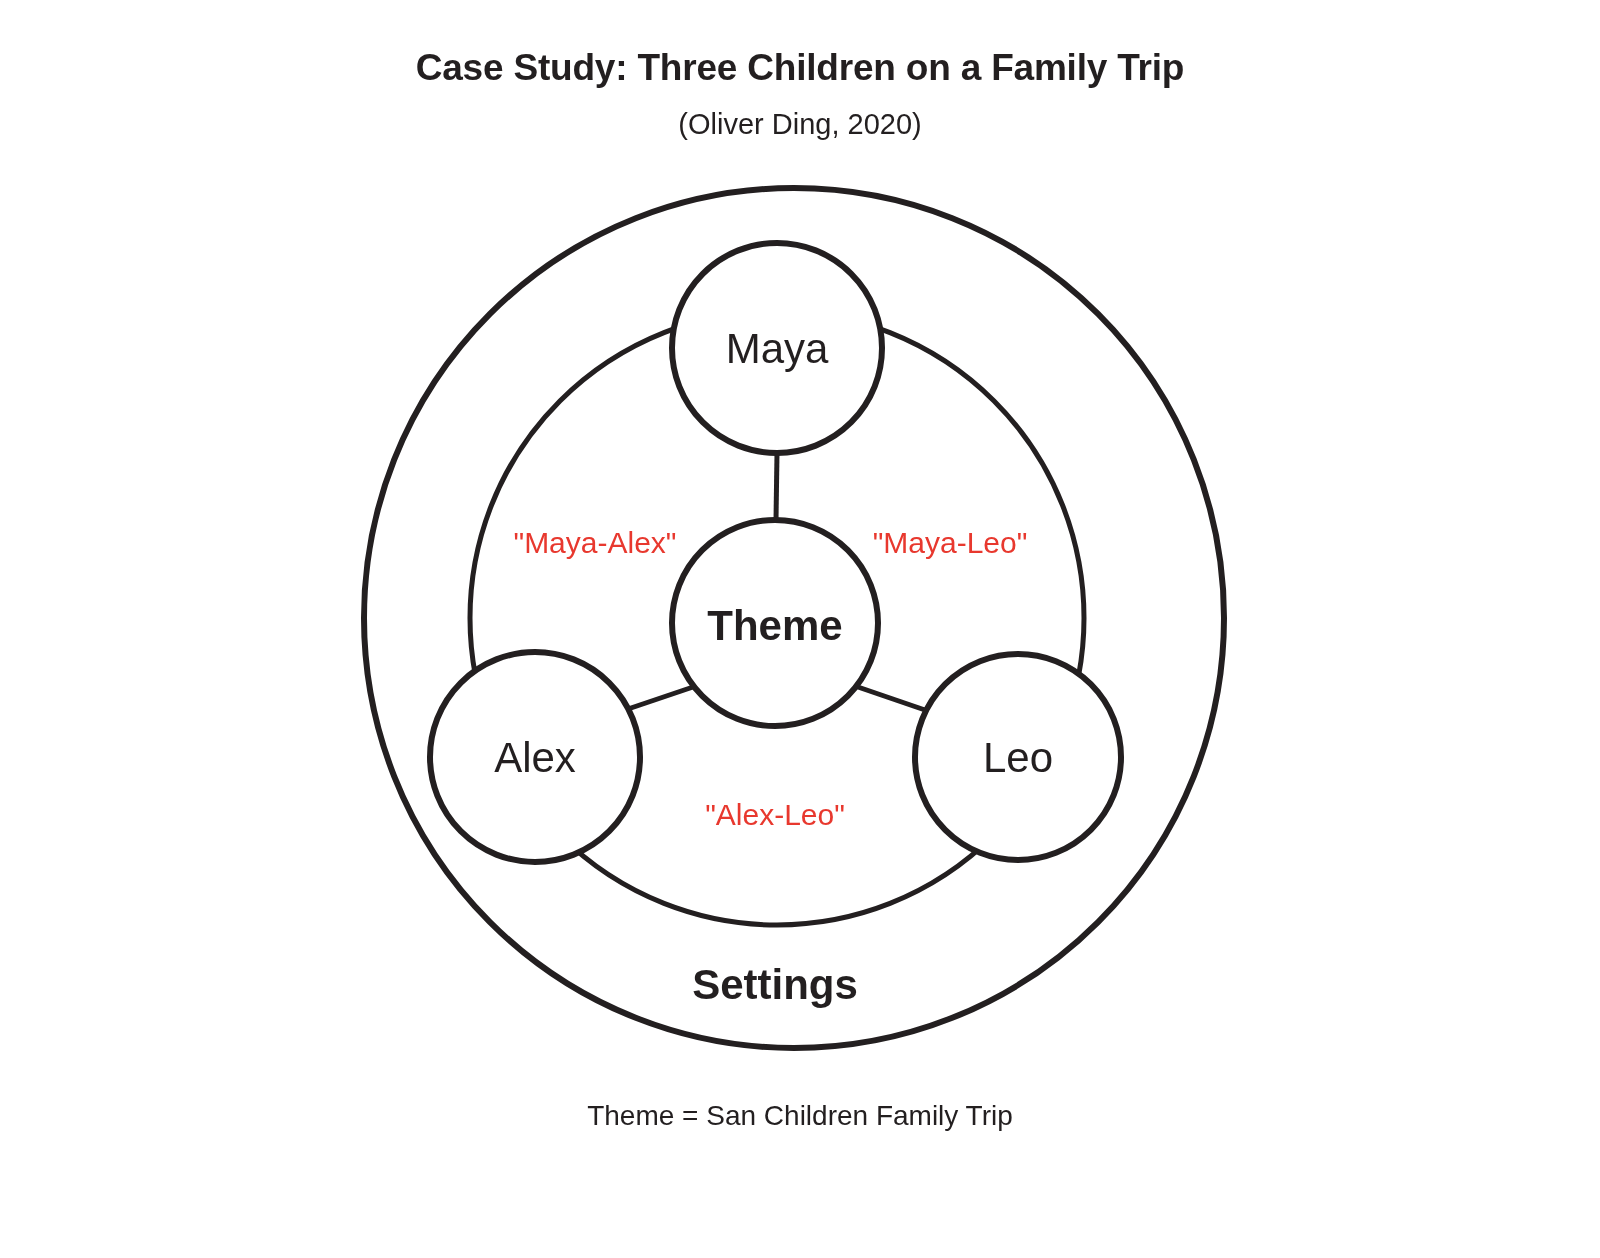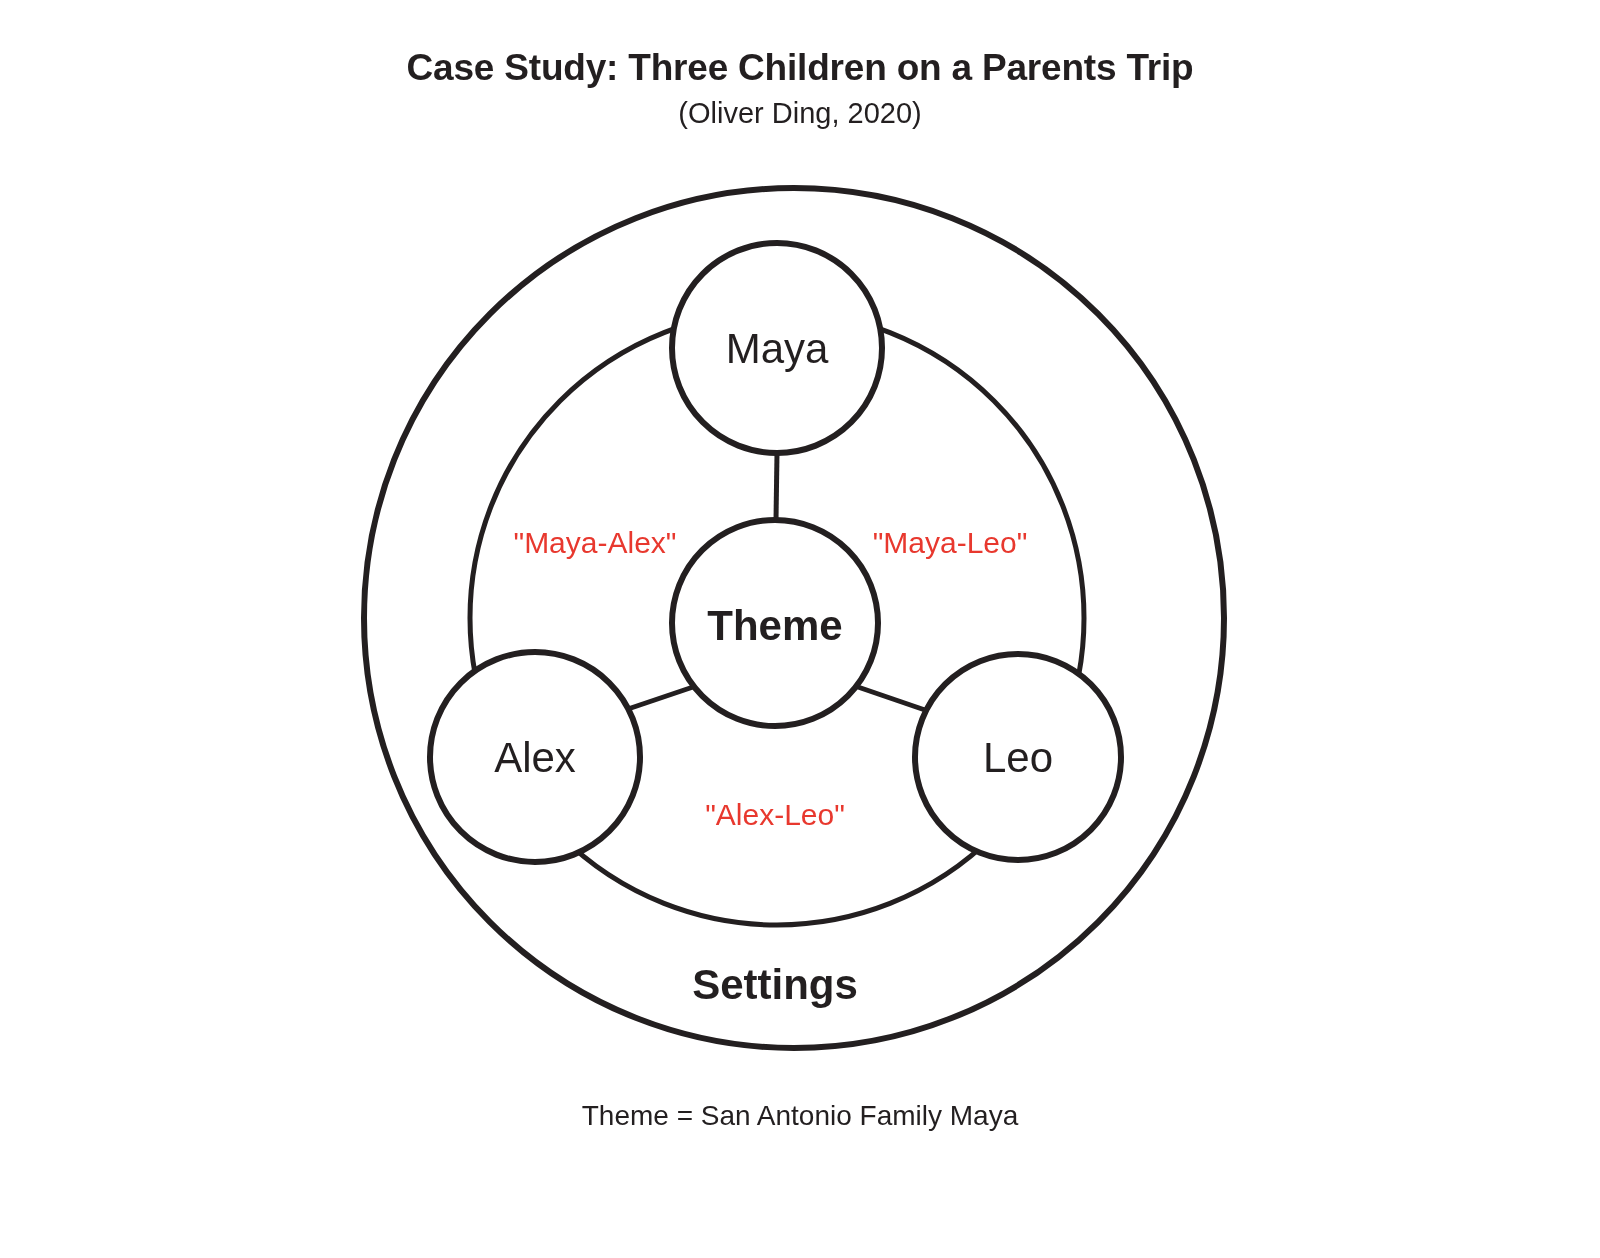--- a/index.html
+++ b/index.html
@@ -32,21 +32,21 @@
     font-weight: bold;
     letter-spacing: -0.2px;
     color: #231f20;
     line-height: 1.18;
   }
   .sub-title {
     font-size: 29px;
     font-weight: normal;
     color: #231f20;
     line-height: 1.3;
-    margin-top: 5px;
+    margin-top: 16px;
   }
   .diagram-svg {
     position: absolute;
     top: 0;
     left: 0;
   }
   .caption-block {
     position: absolute;
     top: 1094px;
     left: 0;
@@ -92,21 +92,21 @@
     fill: none;
     stroke-linecap: butt;
   }
 </style>
 </head>
 <body>
 
 <div id="canvas">
 
   <div class="title-block">
-    <div class="main-title">Case Study: Three Children on a Parents Trip</div>
+    <div class="main-title">Case Study: Three Children on a Family Trip</div>
     <div class="sub-title">(Oliver Ding, 2020)</div>
   </div>
 
   <svg class="diagram-svg" width="1600" height="1258" viewBox="0 0 1600 1258">
 
     <line class="connector" x1="777" y1="453" x2="776" y2="520"></line>
     <line class="connector" x1="696" y1="686" x2="625" y2="710"></line>
     <line class="connector" x1="855" y1="686" x2="925" y2="710"></line>
 
     <circle class="ring" cx="794" cy="618" r="430" stroke-width="6"></circle>
@@ -126,16 +126,16 @@
     <text class="theme-label" x="775" y="625" text-anchor="middle" dominant-baseline="central">Theme</text>
 
     <text class="rel-label" x="595" y="542" text-anchor="middle" dominant-baseline="central">"Maya-Alex"</text>
     <text class="rel-label" x="950" y="542" text-anchor="middle" dominant-baseline="central">"Maya-Leo"</text>
     <text class="rel-label" x="775" y="814" text-anchor="middle" dominant-baseline="central">"Alex-Leo"</text>
 
     <text class="settings-label" x="775" y="984" text-anchor="middle" dominant-baseline="central">Settings</text>
   </svg>
 
   <div class="caption-block">
-    <div class="caption-line">Theme = San Antonio Family Maya</div>
+    <div class="caption-line">Theme = San Children Family Trip</div>
   </div>
 
 </div>
 
 </body></html>

